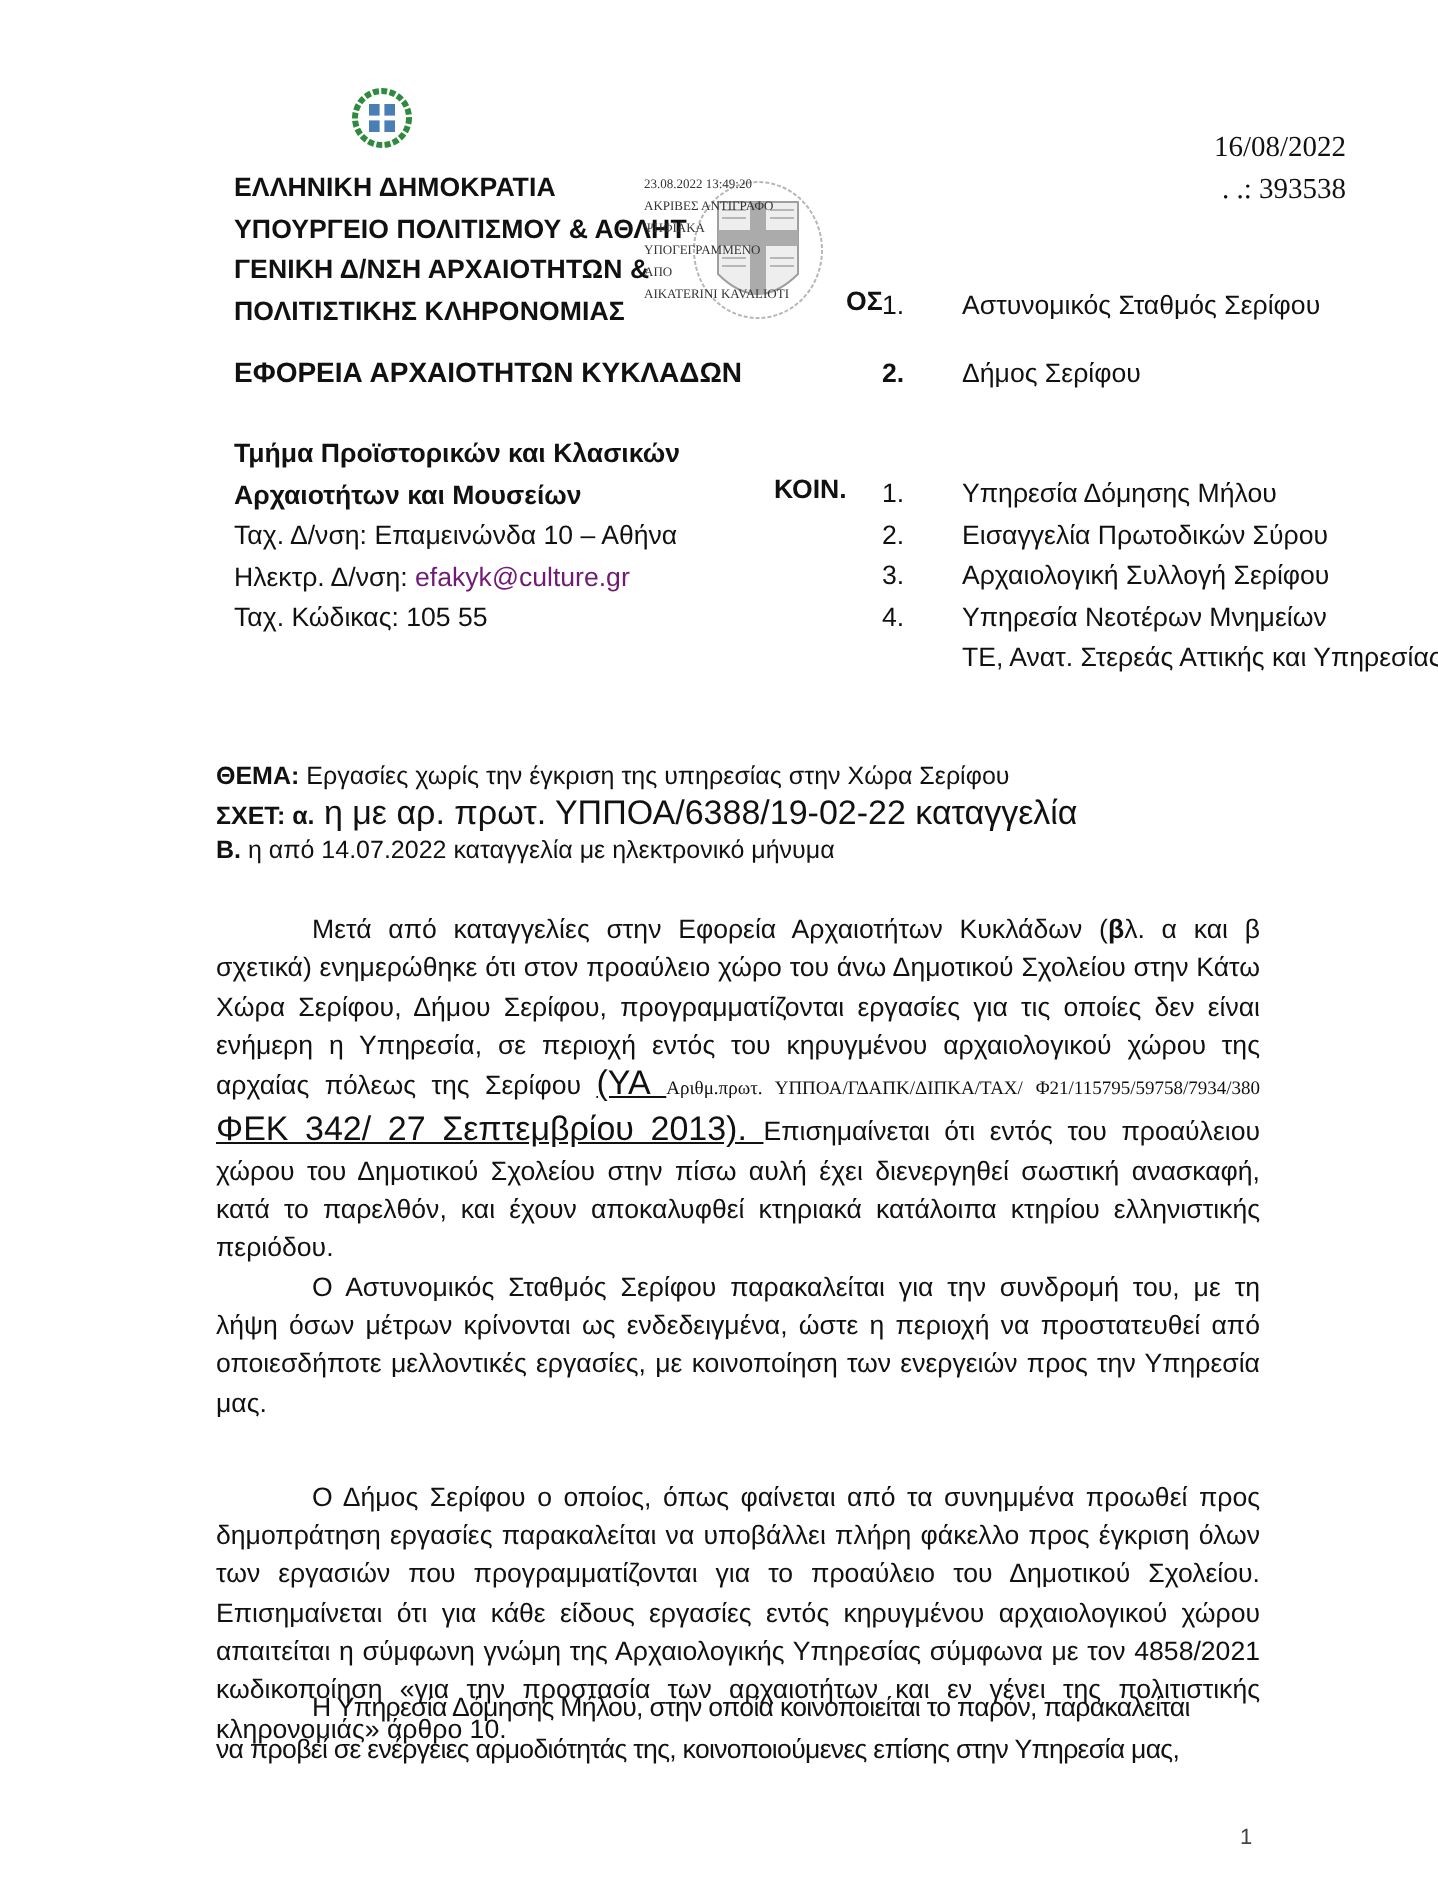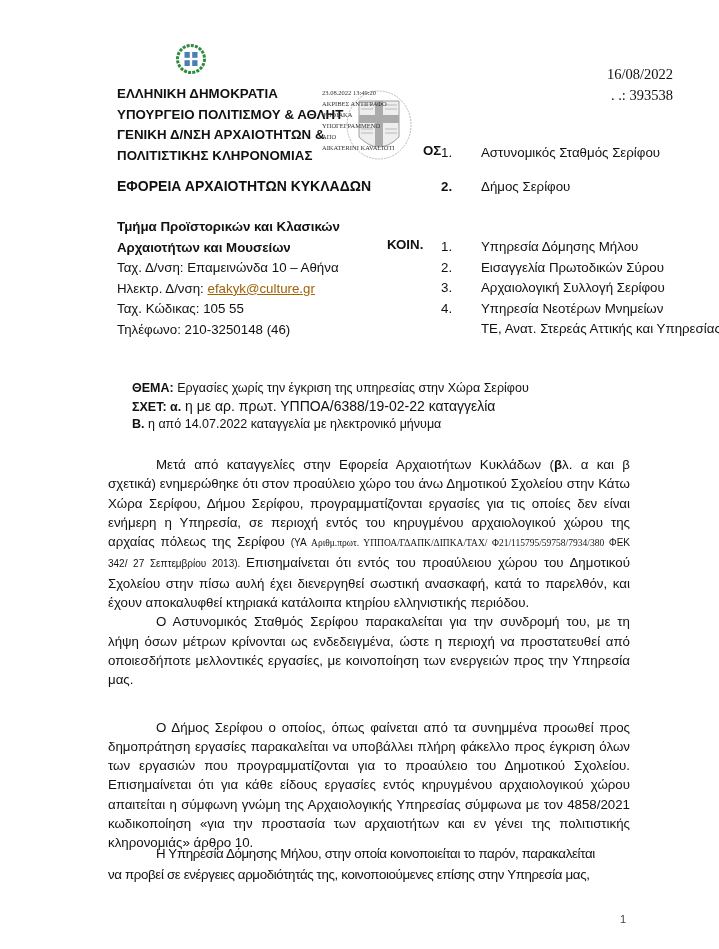--- a/index.html
+++ b/index.html
@@ -34,38 +34,38 @@
   .recip .txt { position: absolute; left: 40px; white-space: nowrap; }
   .to-list { left: 441px; top: 143px; }
   .to-list .row { position: relative; height: 20px; }
   .to-list .row2 { margin-top: 14px; }
   .bold { font-weight: bold; }
 
   .eforeia { left: 117px; top: 178px; font-weight: bold; font-size: 14px; }
 
   .dept { left: 117px; top: 217px; font-size: 13.3px; line-height: 20.5px; }
   .dept .b { font-weight: bold; }
-  .dept a { color: #a16207; text-decoration: underline; }
+  .dept a { color: #701a75; }
 
   .koin { left: 387px; top: 237px; font-weight: bold; font-size: 13.3px; }
 
   .cc-list { left: 441px; top: 237px; }
   .cc-list .row { position: relative; height: 20.5px; }
 
   
-  .subject { left: 108px; top: 380px; font-size: 12.5px; line-height: 17.5px; margin-left: 24px; }
+  .subject { left: 108px; top: 380px; font-size: 12.5px; line-height: 17.5px; }
   .subject .lbl { font-weight: bold; }
-  .subject .small { font-size: 14px; text-align: center; }
+  .subject .small { font-size: 17px; text-align: center; }
 
   
   .body-text { left: 108px; top: 455px; width: 522px; font-size: 13.3px; line-height: 19.3px; text-align: justify; }
   .body-text p { margin: 0; text-indent: 48px; }
   .body-text p.gap { margin-top: 28px; }
   .ref-small { font-family: "Liberation Serif", "DejaVu Serif", serif; font-size: 9.5px; }
-  .ref-u { font-size: 10px; }
+  .ref-u { text-decoration: underline; font-size: 17px; }
 
   .last-para { left: 108px; top: 843px; width: 530px; font-size: 13.3px; line-height: 21px; letter-spacing: -0.35px; }
   .last-para .l1 { padding-left: 48px; }
 
   .page-num { left: 620px; top: 913px; font-size: 11px; color: #444; }
 </style>
 </head>
 <body>
 
 <div class="abs date-block serif">
@@ -135,21 +135,20 @@
 <div class="abs eforeia">ΕΦΟΡΕΙΑ ΑΡΧΑΙΟΤΗΤΩΝ ΚΥΚΛΑΔΩΝ</div>
 
 <div class="abs dept">
   <div class="b">Τμήμα Προϊστορικών και Κλασικών</div>
   <div class="b">Αρχαιοτήτων και Μουσείων</div>
   <div>Ταχ. Δ/νση: Επαμεινώνδα 10 – Αθήνα</div>
   <div>
     <span>Ηλεκτρ. Δ/νση: </span><a>efakyk@culture.gr</a>
   </div>
   <div>Ταχ. Κώδικας: 105 55</div>
-  <div>Τηλέφωνο: 210-3250148 (46)</div>
 </div>
 
 <div class="abs koin">ΚΟΙΝ.</div>
 
 <div class="abs recip cc-list">
   <div class="row">
     <span class="num">1.</span>
     <span class="txt">Υπηρεσία Δόμησης Μήλου</span>
   </div>
   <div class="row">

